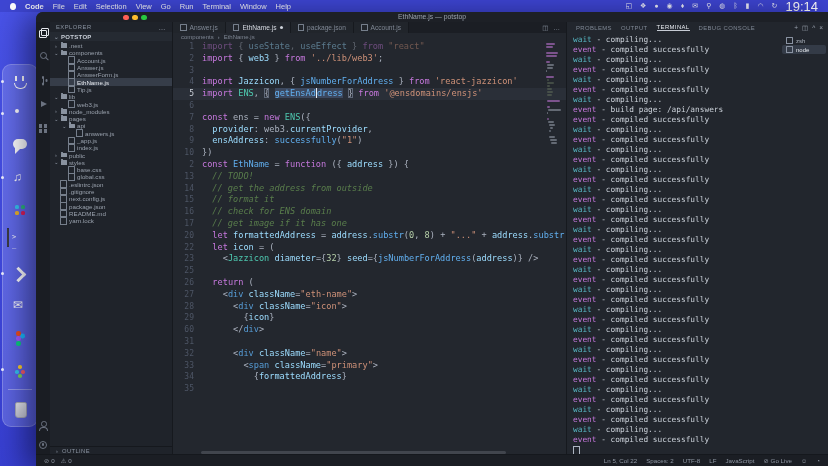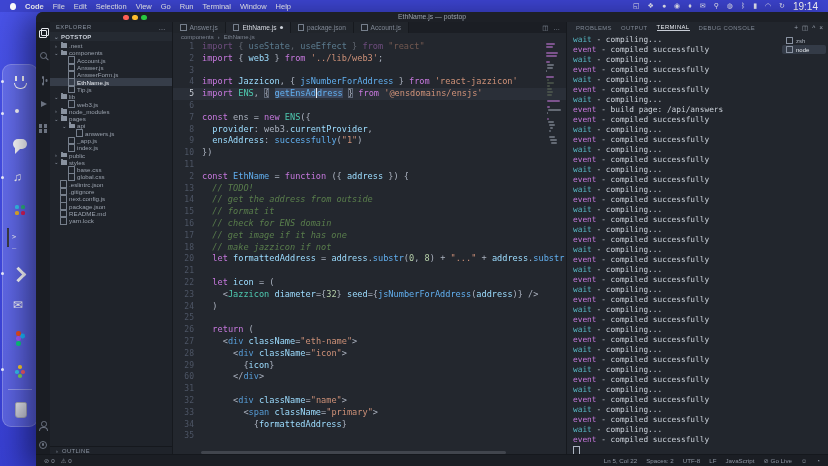--- a/index.html
+++ b/index.html
@@ -7,21 +7,21 @@
     font-family:"Liberation Sans",sans-serif;
     background:linear-gradient(155deg,#4953e8 0%,#3a42d6 45%,#2b32b8 100%);}
   
   .menubar{position:absolute;top:0;left:0;right:0;height:12px;background:rgba(62,70,210,.95);
     display:flex;align-items:center;padding:0 10px;gap:9px;font-size:7.5px;color:#fff;}
   .apple{width:6px;height:7px;background:#fff;border-radius:50% 50% 45% 45%;flex:none;}
   .menu-item{white-space:nowrap;opacity:.95;}
   .menu-item.first{font-weight:bold;}
   .mb-right{margin-left:auto;display:flex;align-items:center;gap:8px;font-size:7px;}
   .mb-ic{opacity:.92;}
-  .mb-time{font-size:10px;}
+  .mb-time{font-size:13px;}
   
   .dock{position:absolute;left:2px;top:64px;width:34px;padding:4px 0;border-radius:9px;
     background:rgba(150,158,248,.38);border:1px solid rgba(255,255,255,.22);
     display:flex;flex-direction:column;align-items:center;gap:6px;}
   .dk-wrap{position:relative;width:26px;height:26px;}
   .dk{position:relative;width:26px;height:26px;border-radius:6.5px;overflow:hidden;}
   .rundot{position:absolute;left:-6px;top:11px;width:3px;height:3px;border-radius:50%;background:#eceefc;}
   .dk-divider{width:24px;height:1px;background:rgba(255,255,255,.35);}
   .dk-finder{background:linear-gradient(#55aef8,#1d6cd2);}
   .dk-finder::before{content:"";position:absolute;left:7px;top:14px;width:11px;height:5px;border:1.5px solid #fff;border-top:none;border-radius:0 0 9px 9px;}
@@ -402,33 +402,29 @@
         <div class="crow dim"><span class="gut">1</span><span class="codeln"><span class="tk kw">import</span><span class="tk pln"> { </span><span class="tk id">useState</span><span class="tk pln">, </span><span class="tk id">useEffect</span><span class="tk pln"> } </span><span class="tk kw">from</span><span class="tk pln"> </span><span class="tk str">"react"</span></span></div>
             <div class="crow"><span class="gut">2</span><span class="codeln"><span class="tk kw">import</span><span class="tk pln"> { </span><span class="tk id">web3</span><span class="tk pln"> } </span><span class="tk kw">from</span><span class="tk pln"> </span><span class="tk str">'../lib/web3'</span><span class="tk pln">;</span></span></div>
             <div class="crow"><span class="gut">3</span><span class="codeln"></span></div>
             <div class="crow"><span class="gut">4</span><span class="codeln"><span class="tk kw">import</span><span class="tk pln"> </span><span class="tk id">Jazzicon</span><span class="tk pln">, { </span><span class="tk fn">jsNumberForAddress</span><span class="tk pln"> } </span><span class="tk kw">from</span><span class="tk pln"> </span><span class="tk str">'react-jazzicon'</span></span></div>
             <div class="crow act"><span class="gut">5</span><span class="codeln"><span class="tk kw">import</span><span class="tk pln"> </span><span class="tk cls">ENS</span><span class="tk pln">, </span><span class="tk pln brk">{</span><span class="tk pln"> </span><span class="tk fn sel">getEnsAd</span><span class="cursor"></span><span class="tk fn sel">dress</span><span class="tk pln"> </span><span class="tk pln brk">}</span><span class="tk pln"> </span><span class="tk kw">from</span><span class="tk pln"> </span><span class="tk str">'@ensdomains/ensjs'</span></span></div>
             <div class="crow"><span class="gut">6</span><span class="codeln"></span></div>
             <div class="crow"><span class="gut">7</span><span class="codeln"><span class="tk kw">const</span><span class="tk pln"> ens = </span><span class="tk kw">new</span><span class="tk pln"> </span><span class="tk cls">ENS</span><span class="tk pln">({</span></span></div>
             <div class="crow"><span class="gut">8</span><span class="codeln"><span class="tk pln">  </span><span class="tk id">provider</span><span class="tk pln">: web3.</span><span class="tk id">currentProvider</span><span class="tk pln">,</span></span></div>
             <div class="crow"><span class="gut">9</span><span class="codeln"><span class="tk pln">  </span><span class="tk id">ensAddress</span><span class="tk pln">: </span><span class="tk fn">successfully</span><span class="tk pln">(</span><span class="tk str">"1"</span><span class="tk pln">)</span></span></div>
             <div class="crow"><span class="gut">10</span><span class="codeln"><span class="tk pln">})</span></span></div>
-            <div class="crow"><span class="gut">11</span><span class="codeln"></span></div>
             <div class="crow"><span class="gut">2</span><span class="codeln"><span class="tk kw">const</span><span class="tk pln"> </span><span class="tk fn">EthName</span><span class="tk pln"> = </span><span class="tk kw">function</span><span class="tk pln"> ({ </span><span class="tk id">address</span><span class="tk pln"> }) {</span></span></div>
             <div class="crow"><span class="gut">13</span><span class="codeln"><span class="tk cmt">  // TODO!</span></span></div>
             <div class="crow"><span class="gut">14</span><span class="codeln"><span class="tk cmt">  // get the address from outside</span></span></div>
             <div class="crow"><span class="gut">15</span><span class="codeln"><span class="tk cmt">  // format it</span></span></div>
             <div class="crow"><span class="gut">16</span><span class="codeln"><span class="tk cmt">  // check for ENS domain</span></span></div>
             <div class="crow"><span class="gut">17</span><span class="codeln"><span class="tk cmt">  // get image if it has one</span></span></div>
-            <div class="crow"><span class="gut">18</span><span class="codeln"><span class="tk cmt">  // make jazzicon if not</span></span></div>
             <div class="crow"><span class="gut">20</span><span class="codeln"><span class="tk pln">  </span><span class="tk kw">let</span><span class="tk pln"> </span><span class="tk id">formattedAddress</span><span class="tk pln"> = </span><span class="tk id">address</span><span class="tk pln">.</span><span class="tk fn">substr</span><span class="tk pln">(</span><span class="tk num">0</span><span class="tk pln">, </span><span class="tk num">8</span><span class="tk pln">) + </span><span class="tk str">"..."</span><span class="tk pln"> + </span><span class="tk id">address</span><span class="tk pln">.</span><span class="tk fn">substr</span><span class="tk pln">(</span></span></div>
-            <div class="crow"><span class="gut">21</span><span class="codeln"></span></div>
             <div class="crow"><span class="gut">22</span><span class="codeln"><span class="tk pln">  </span><span class="tk kw">let</span><span class="tk pln"> </span><span class="tk id">icon</span><span class="tk pln"> = (</span></span></div>
             <div class="crow"><span class="gut">23</span><span class="codeln"><span class="tk pln">    &lt;</span><span class="tk cls">Jazzicon</span><span class="tk pln"> </span><span class="tk attr">diameter</span><span class="tk pln">={</span><span class="tk num">32</span><span class="tk pln">} </span><span class="tk attr">seed</span><span class="tk pln">={</span><span class="tk fn">jsNumberForAddress</span><span class="tk pln">(</span><span class="tk id">address</span><span class="tk pln">)} /&gt;</span></span></div>
-            <div class="crow"><span class="gut">24</span><span class="codeln"><span class="tk pln">  )</span></span></div>
             <div class="crow"><span class="gut">25</span><span class="codeln"></span></div>
             <div class="crow"><span class="gut">26</span><span class="codeln"><span class="tk pln">  </span><span class="tk kw">return</span><span class="tk pln"> (</span></span></div>
             <div class="crow"><span class="gut">27</span><span class="codeln"><span class="tk pln">    &lt;</span><span class="tk tag">div</span><span class="tk pln"> </span><span class="tk attr">className</span><span class="tk pln">=</span><span class="tk str">"eth-name"</span><span class="tk pln">&gt;</span></span></div>
             <div class="crow"><span class="gut">28</span><span class="codeln"><span class="tk pln">      &lt;</span><span class="tk tag">div</span><span class="tk pln"> </span><span class="tk attr">className</span><span class="tk pln">=</span><span class="tk str">"icon"</span><span class="tk pln">&gt;</span></span></div>
             <div class="crow"><span class="gut">29</span><span class="codeln"><span class="tk pln">        {</span><span class="tk id">icon</span><span class="tk pln">}</span></span></div>
             <div class="crow"><span class="gut">60</span><span class="codeln"><span class="tk pln">      &lt;/</span><span class="tk tag">div</span><span class="tk pln">&gt;</span></span></div>
             <div class="crow"><span class="gut">31</span><span class="codeln"></span></div>
             <div class="crow"><span class="gut">32</span><span class="codeln"><span class="tk pln">      &lt;</span><span class="tk tag">div</span><span class="tk pln"> </span><span class="tk attr">className</span><span class="tk pln">=</span><span class="tk str">"name"</span><span class="tk pln">&gt;</span></span></div>
             <div class="crow"><span class="gut">33</span><span class="codeln"><span class="tk pln">        &lt;</span><span class="tk tag">span</span><span class="tk pln"> </span><span class="tk attr">className</span><span class="tk pln">=</span><span class="tk str">"primary"</span><span class="tk pln">&gt;</span></span></div>
             <div class="crow"><span class="gut">34</span><span class="codeln"><span class="tk pln">          {</span><span class="tk id">formattedAddress</span><span class="tk pln">}</span></span></div>

